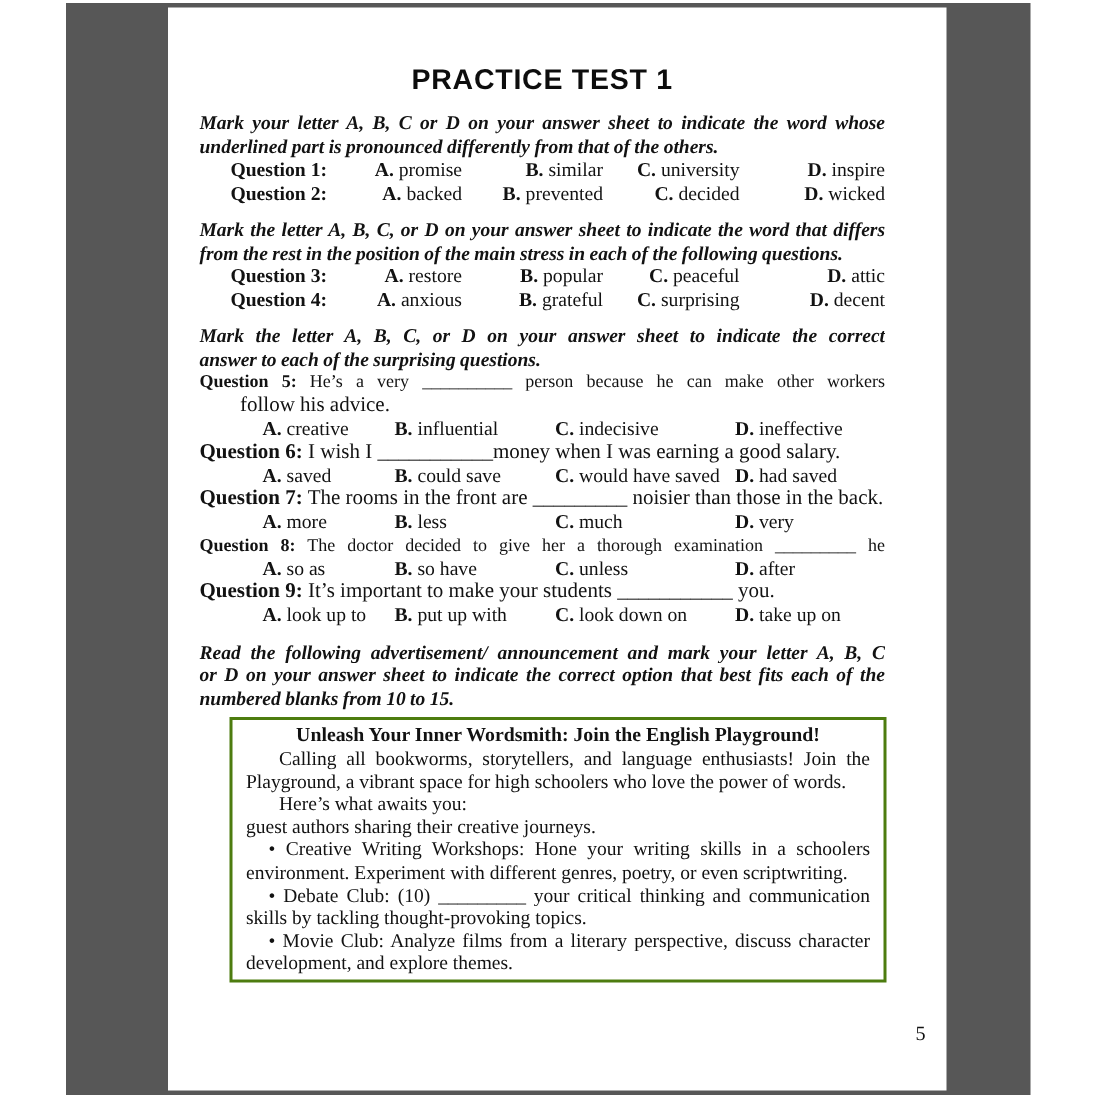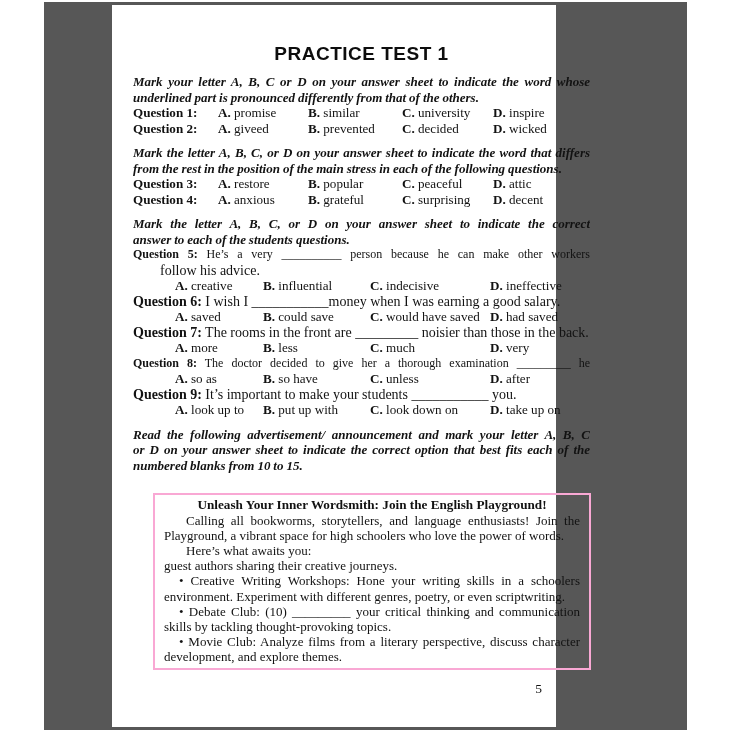--- a/index.html
+++ b/index.html
@@ -1,39 +1,39 @@
 <!DOCTYPE html>
 <html><head>
 <meta charset="utf-8">
 <style>
   html,body{margin:0;padding:0;}
   body{
     width:730px;height:730px;position:relative;background:#ffffff;
     font-family:"Liberation Serif", serif;color:#121212;overflow:hidden;
   }
   .backdrop{position:absolute;left:44px;top:2px;width:643px;height:728px;background:#575757;}
-  .page{position:absolute;left:112px;top:5px;width:444px;height:722px;background:#ffffff;}
+  .page{position:absolute;left:112px;top:5px;width:519px;height:722px;background:#ffffff;}
   .content{position:absolute;left:21px;top:0;width:457px;}
   .title{
     margin-top:38px;text-align:center;
     font-family:"Liberation Sans", sans-serif;font-weight:700;font-size:19px;
     letter-spacing:0.5px;color:#0d0d0d;
   }
   .line{font-size:14px;line-height:15.5px;white-space:nowrap;}
   .jline{font-size:12px;line-height:15.5px;text-align:justify;text-align-last:justify;overflow:hidden;max-height:15.5px;}
   .dir{font-weight:bold;font-style:italic;margin-top:9px;}
   .dir .jline,.dir .line{font-size:13px;word-spacing:-0.3px;}
   .qblock{margin-top:0;}
   .cont{padding-left:27px;}
   b{font-weight:bold;}
   .u{text-underline-offset:2px;}
-  .qrow{display:grid;grid-template-columns:85px 90px 94px 91px 1fr;font-size:13.1px;line-height:15.5px;white-space:nowrap;}
+  .qrow{display:grid;grid-template-columns:85px 90px 94px 91px 1fr;font-size:13.1px;line-height:15.5px;white-space:nowrap;text-align:right;}
   .orow{display:grid;grid-template-columns:88px 107px 120px 1fr;padding-left:42px;font-size:13.1px;line-height:15.5px;white-space:nowrap;}
   .box{
-    border:2px solid #f9a8d4;margin-left:20px;margin-top:20px;width:438px;
+    border:2px solid #4d7c0f;margin-left:20px;margin-top:5px;width:438px;
     padding:2px 9px 3px 9px;box-sizing:border-box;
   }
   .box .line,.box .jline,.box .wline{font-size:13px;line-height:15.2px;}
   .box .jline{max-height:15.2px;}
   .box-heading{font-weight:bold;text-align:center;font-size:13.2px;line-height:15.6px;white-space:nowrap;}
   .indent{text-indent:22px;}
   .bindent{text-indent:15px;}
   .pagenum{position:absolute;right:14px;top:676px;font-size:13.5px;}
 </style>
 </head>
@@ -54,21 +54,21 @@
     <div class="qrow">
       <b>Question 1:</b>
       <span><b>A.</b> <span>prom</span><span class="u">is</span><span>e</span></span>
       <span><b>B.</b> <span>s</span><span class="u">i</span><span>milar</span></span>
       <span><b>C.</b> <span>un</span><span class="u">i</span><span>versity</span></span>
       <span><b>D.</b> <span>insp</span><span class="u">i</span><span>re</span></span>
     </div>
 
     <div class="qrow">
       <b>Question 2:</b>
-      <span><b>A.</b> <span>give</span><span class="u">ed</span><span></span></span>
+      <span><b>A.</b> <span>back</span><span class="u">ed</span><span></span></span>
       <span><b>B.</b> <span>prevent</span><span class="u">ed</span><span></span></span>
       <span><b>C.</b> <span>decid</span><span class="u">ed</span><span></span></span>
       <span><b>D.</b> <span>wick</span><span class="u">ed</span><span></span></span>
     </div>
 
     <div class="dir">
       <div class="jline">Mark the letter A, B, C, or D on your answer sheet to indicate the word that differs</div>
       <div class="line">from the rest in the position of the main stress in each of the following questions.</div>
     </div>
 
@@ -83,21 +83,21 @@
     <div class="qrow">
       <b>Question 4:</b>
       <span><b>A.</b> <span>anxious</span></span>
       <span><b>B.</b> <span>grateful</span></span>
       <span><b>C.</b> <span>surprising</span></span>
       <span><b>D.</b> <span>decent</span></span>
     </div>
 
     <div class="dir">
       <div class="jline">Mark the letter A, B, C, or D on your answer sheet to indicate the correct</div>
-      <div class="line">answer to each of the students questions.</div>
+      <div class="line">answer to each of the surprising questions.</div>
     </div>
 
     <div class="qblock">
       <div class="jline"><b>Question 5:</b><span> He’s a very __________ person because he can make other workers</span></div>
       <div class="line cont">follow his advice.</div>
       <div class="orow">
         <span><b>A.</b> <span>creative</span></span>
         <span><b>B.</b> <span>influential</span></span>
         <span><b>C.</b> <span>indecisive</span></span>
         <span><b>D.</b> <span>ineffective</span></span>

